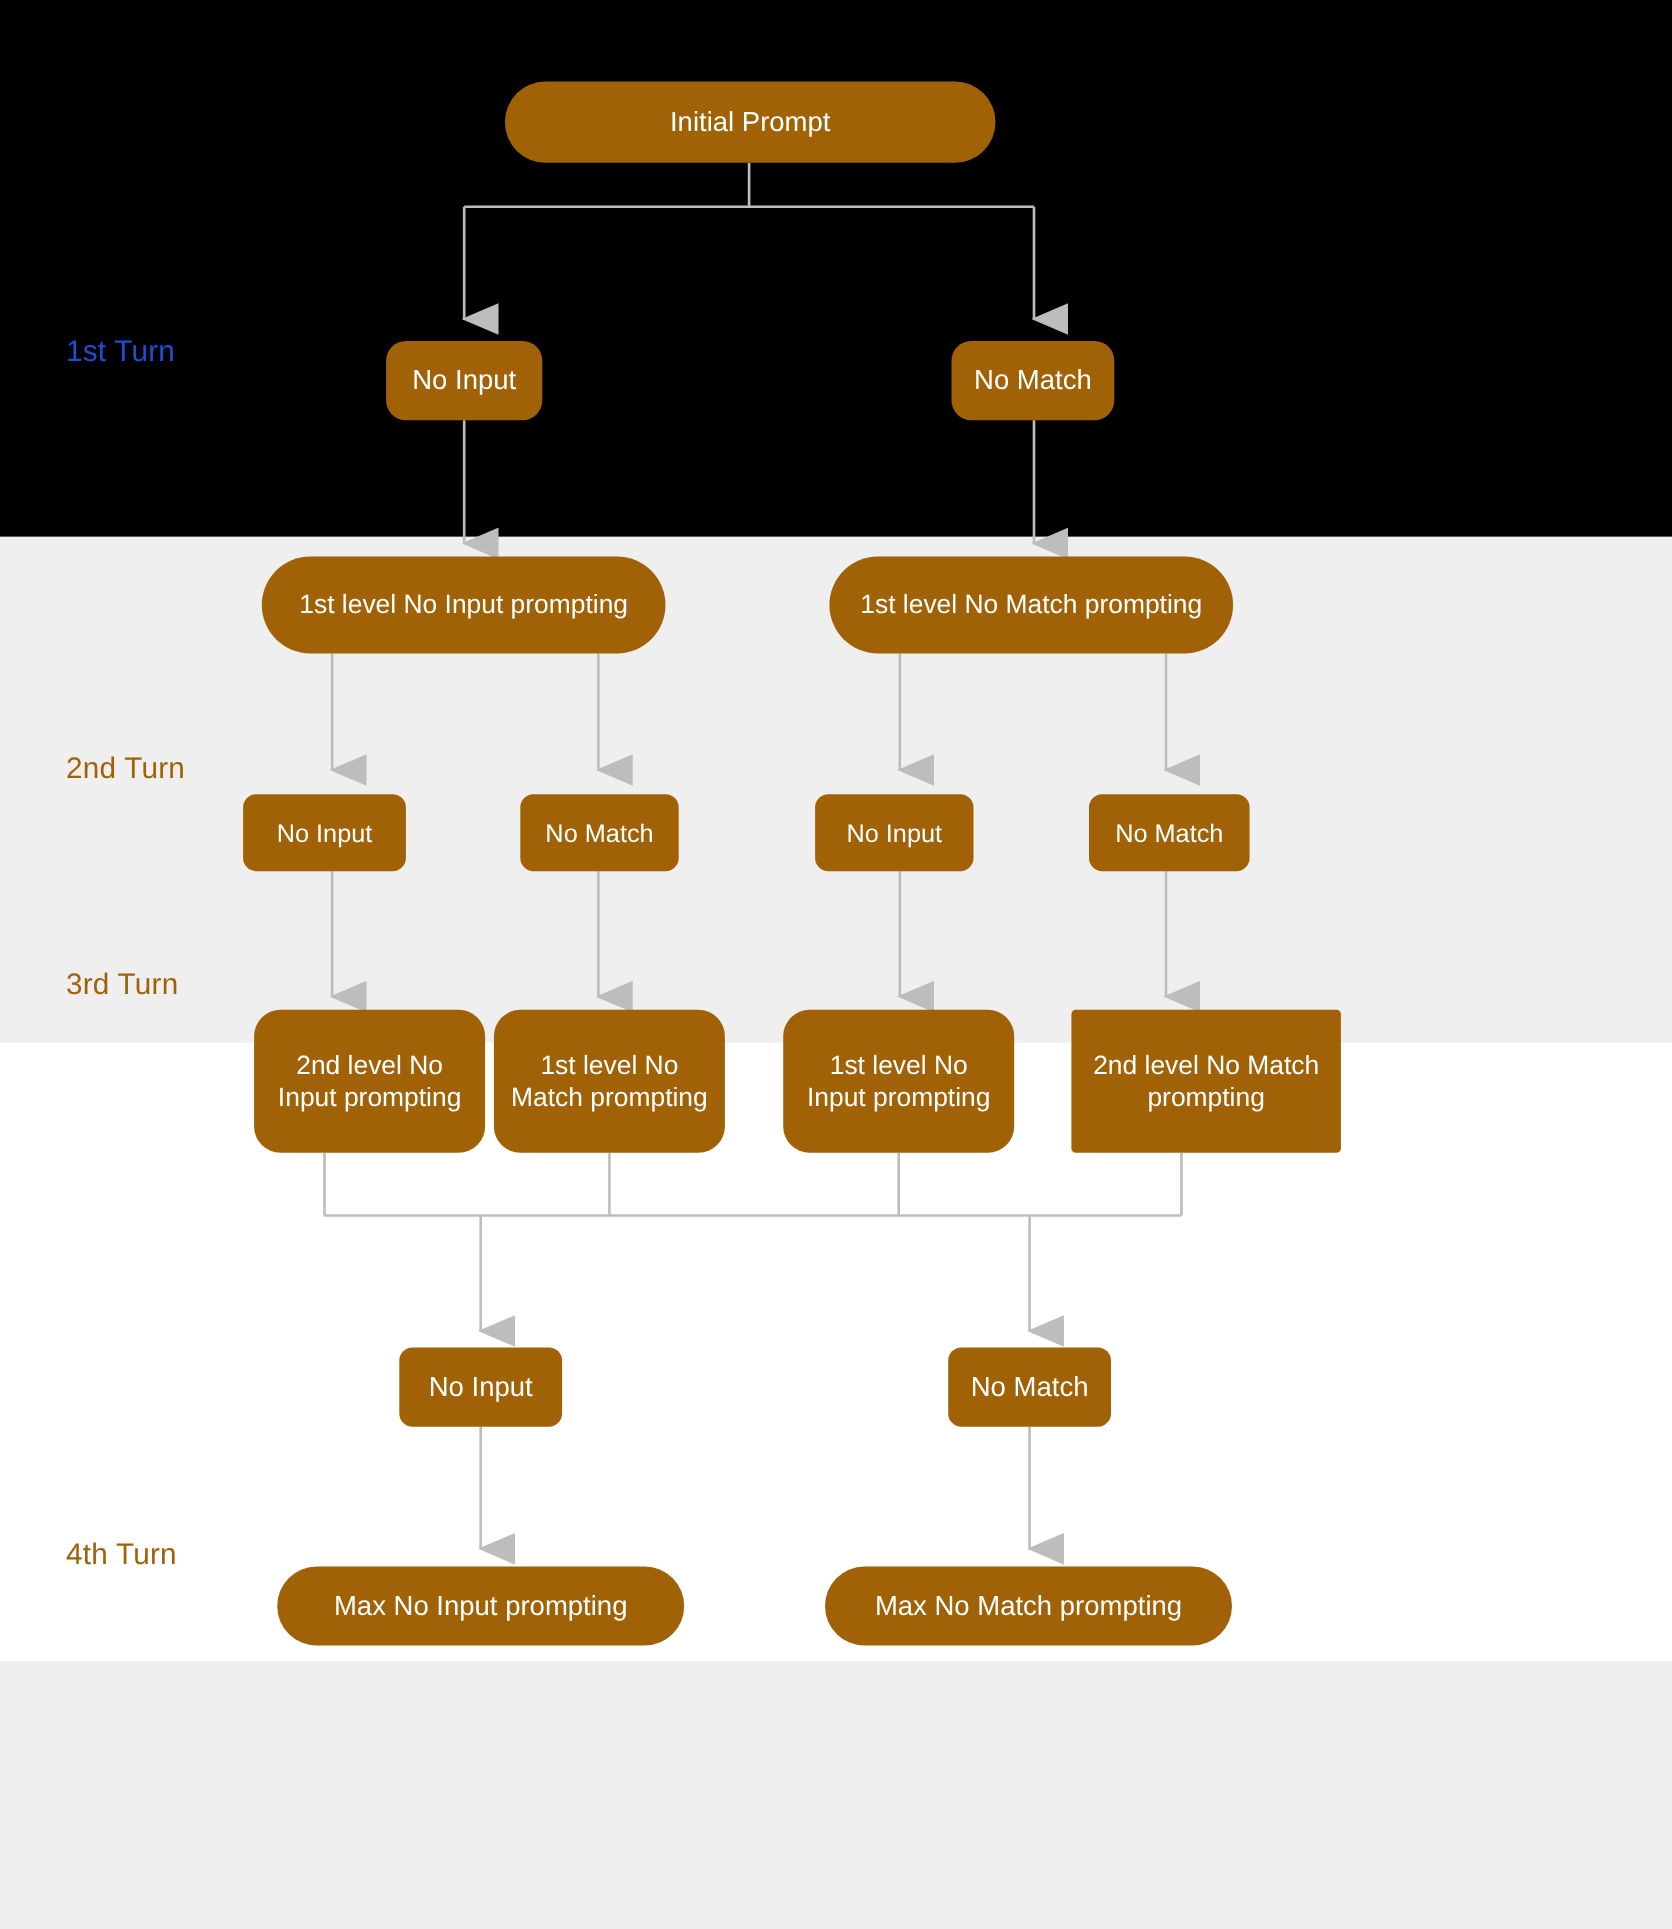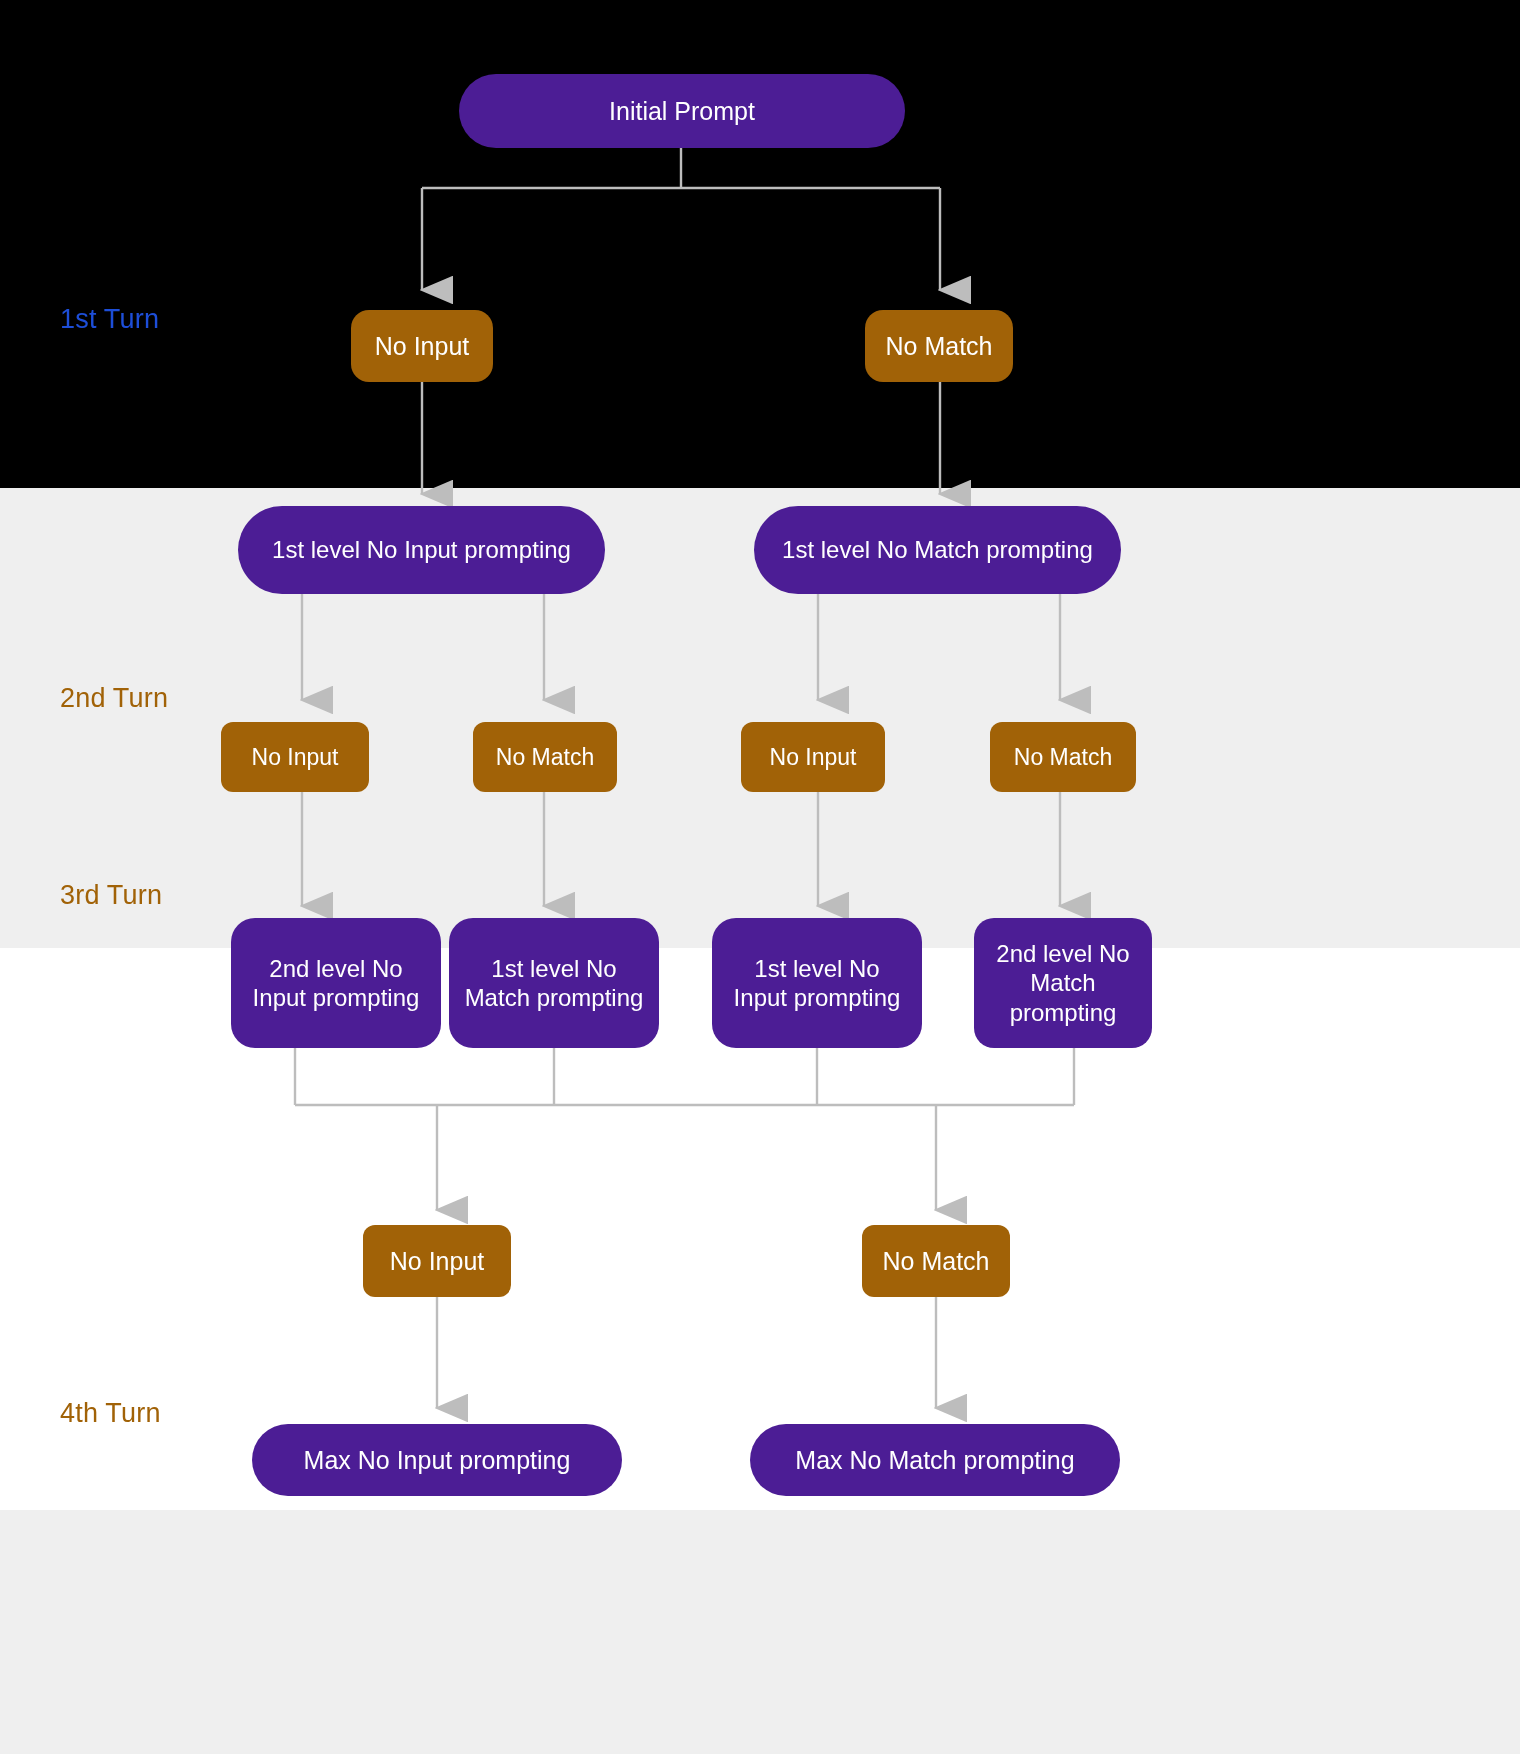--- a/index.html
+++ b/index.html
@@ -41,21 +41,21 @@
   .node {
     position: absolute;
     display: flex;
     align-items: center;
     justify-content: center;
     text-align: center;
     color: #ffffff;
     box-sizing: border-box;
     line-height: 1.22;
   }
-  .node-blue  { background: #4c1d95; }
+  .node-blue  { background: #a16207; }
   .node-green { background: #a16207; }
 
   .pill   { border-radius: 60px; }
   .rounded{ border-radius: 18px; }
   .soft   { border-radius: 12px; }
 
   .node span { display: block; padding: 0 14px; }
 
   
   #wires {
@@ -155,21 +155,21 @@
 
   <div class="node node-blue rounded" style="left:186px; top:918px; width:210px; height:130px; font-size:24px; border-radius:24px;margin-left:45px;">
     <span>2nd level No Input prompting</span>
   </div>
   <div class="node node-blue rounded" style="left:449px; top:918px; width:210px; height:130px; font-size:24px; border-radius:24px;">
     <span>1st level No Match prompting</span>
   </div>
   <div class="node node-blue rounded" style="left:712px; top:918px; width:210px; height:130px; font-size:24px; border-radius:24px;">
     <span>1st level No Input prompting</span>
   </div>
-  <div class="node node-blue rounded" style="left:974px; top:918px; width:178px; height:130px; font-size:24px; border-radius:20px;align-items:center;">
+  <div class="node node-blue rounded" style="left:974px; top:918px; width:245px; height:130px; font-size:24px; border-radius:4px;align-items:center;">
     <span>2nd level No Match prompting</span>
   </div>
 
   <div class="node node-green soft" style="left:363px; top:1225px; width:148px; height:72px; font-size:25px;">
     <span>No Input</span>
   </div>
   <div class="node node-green soft" style="left:862px; top:1225px; width:148px; height:72px; font-size:25px;">
     <span>No Match</span>
   </div>
 

